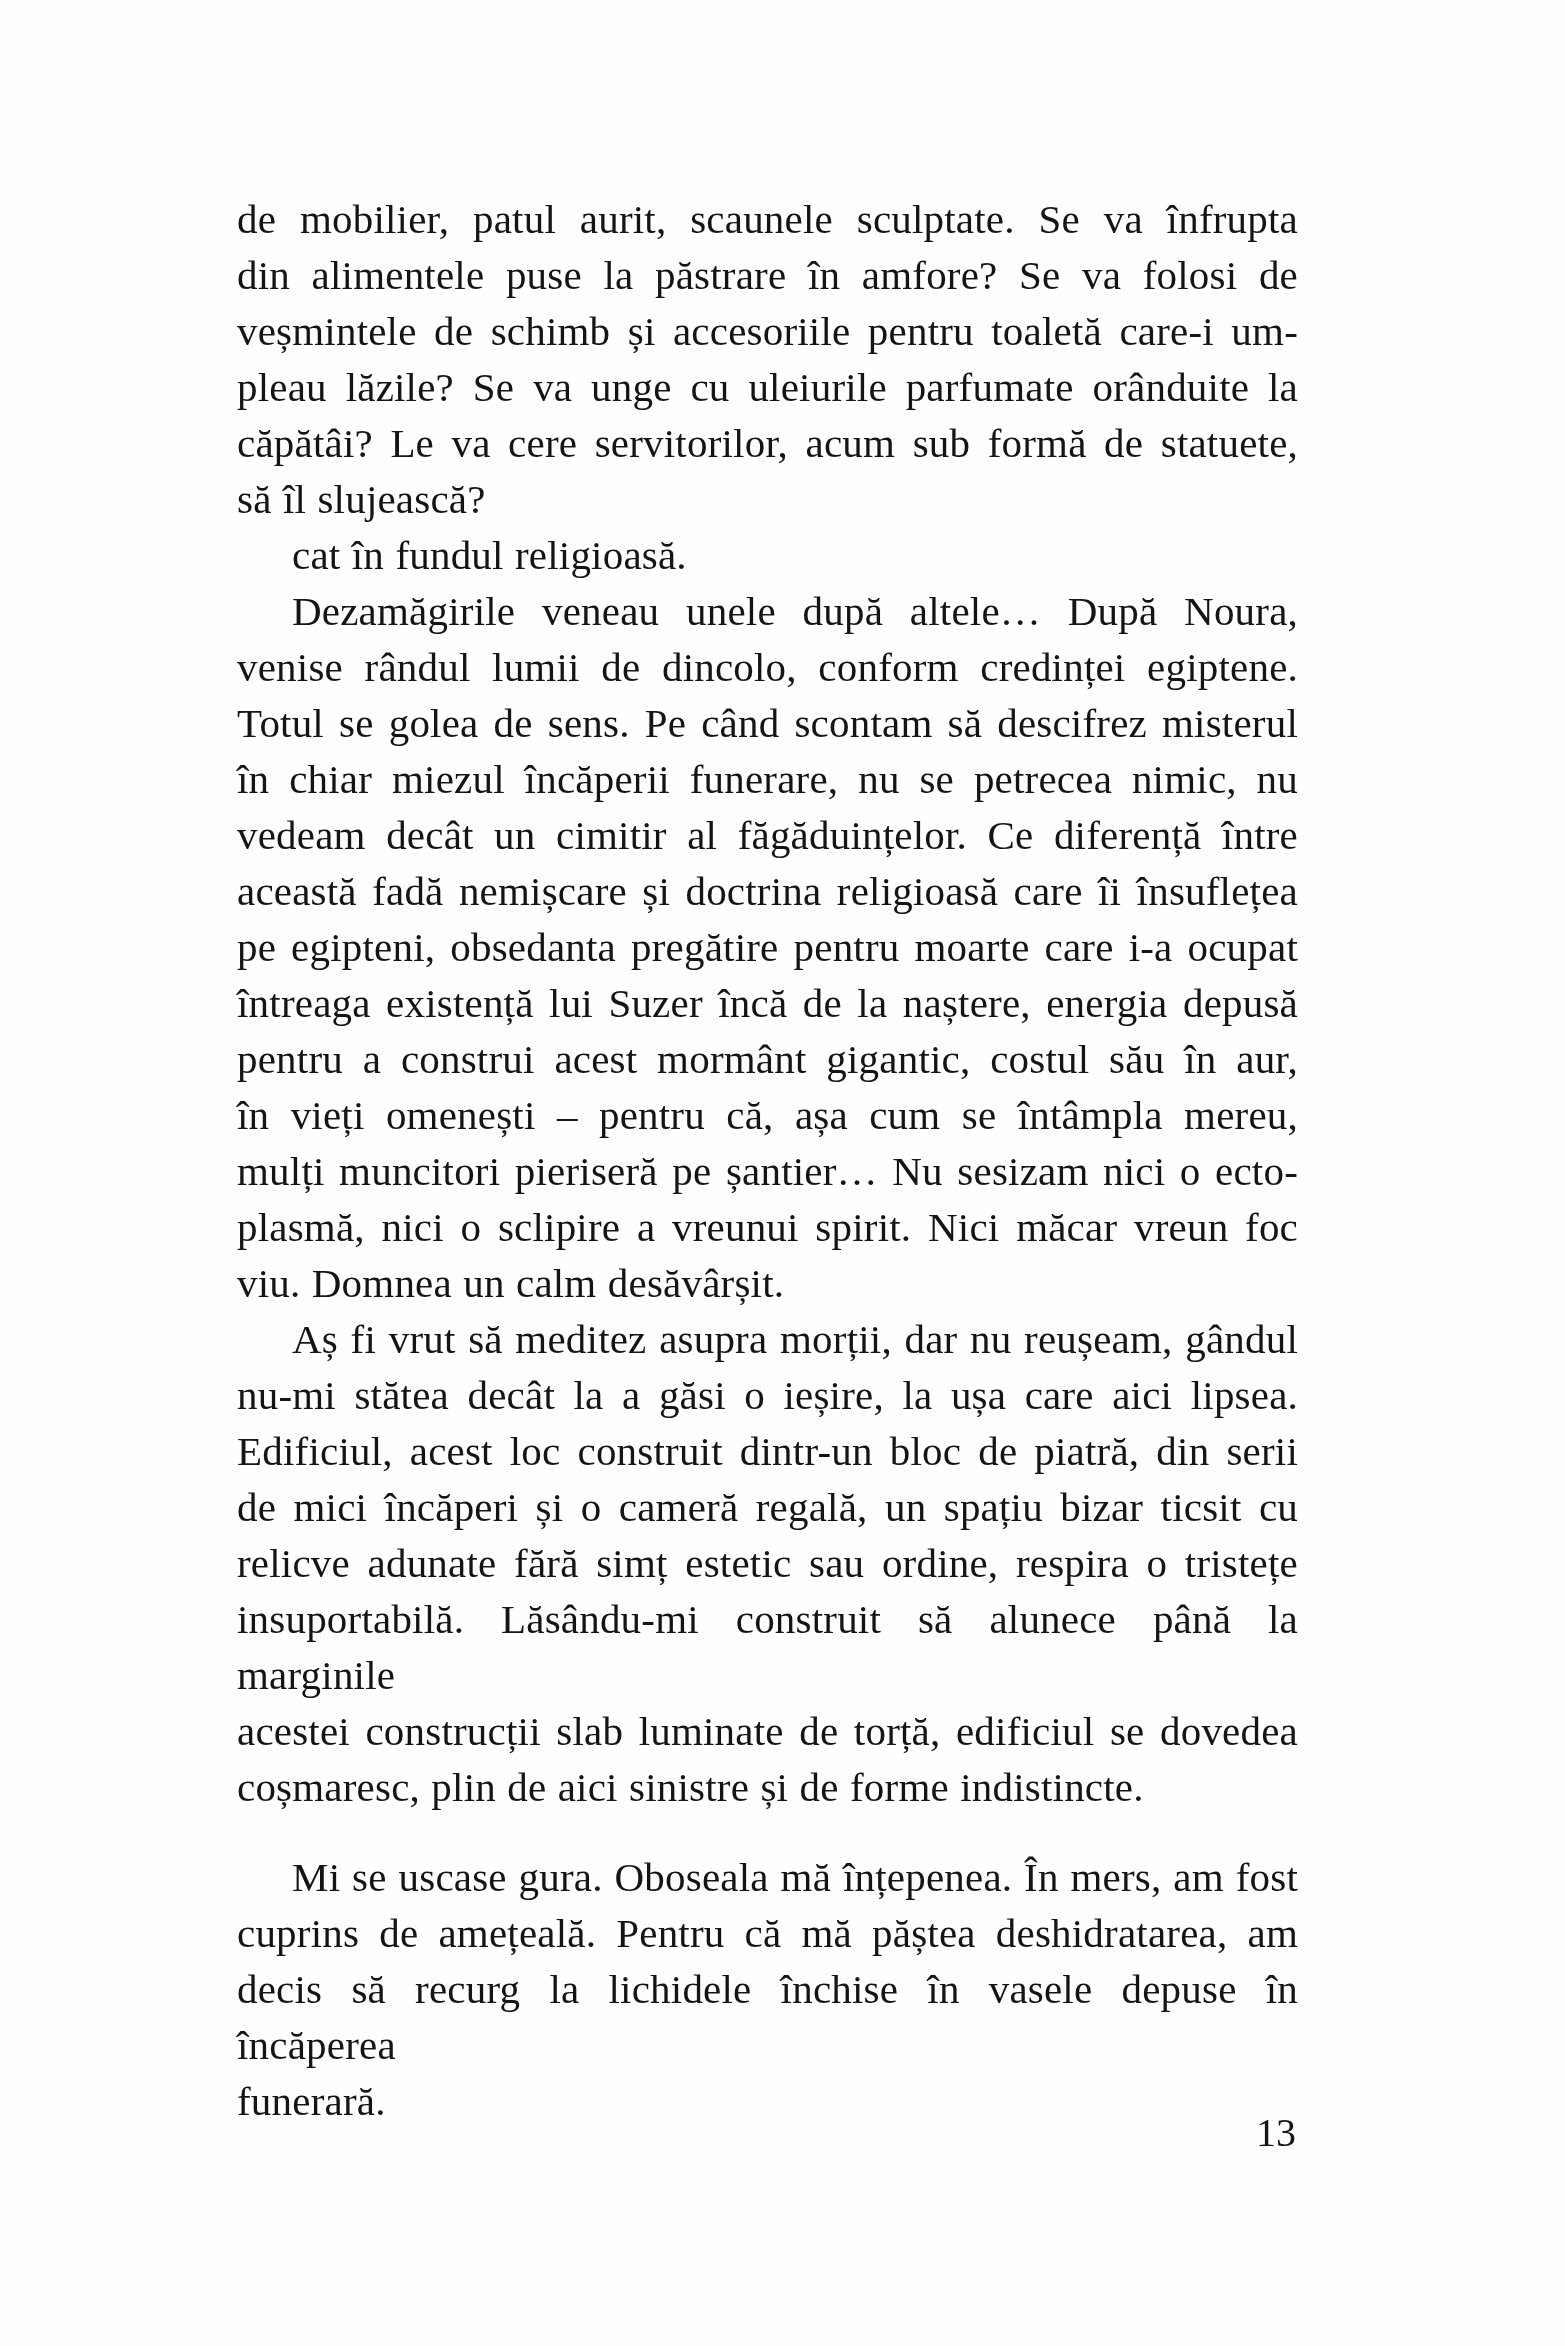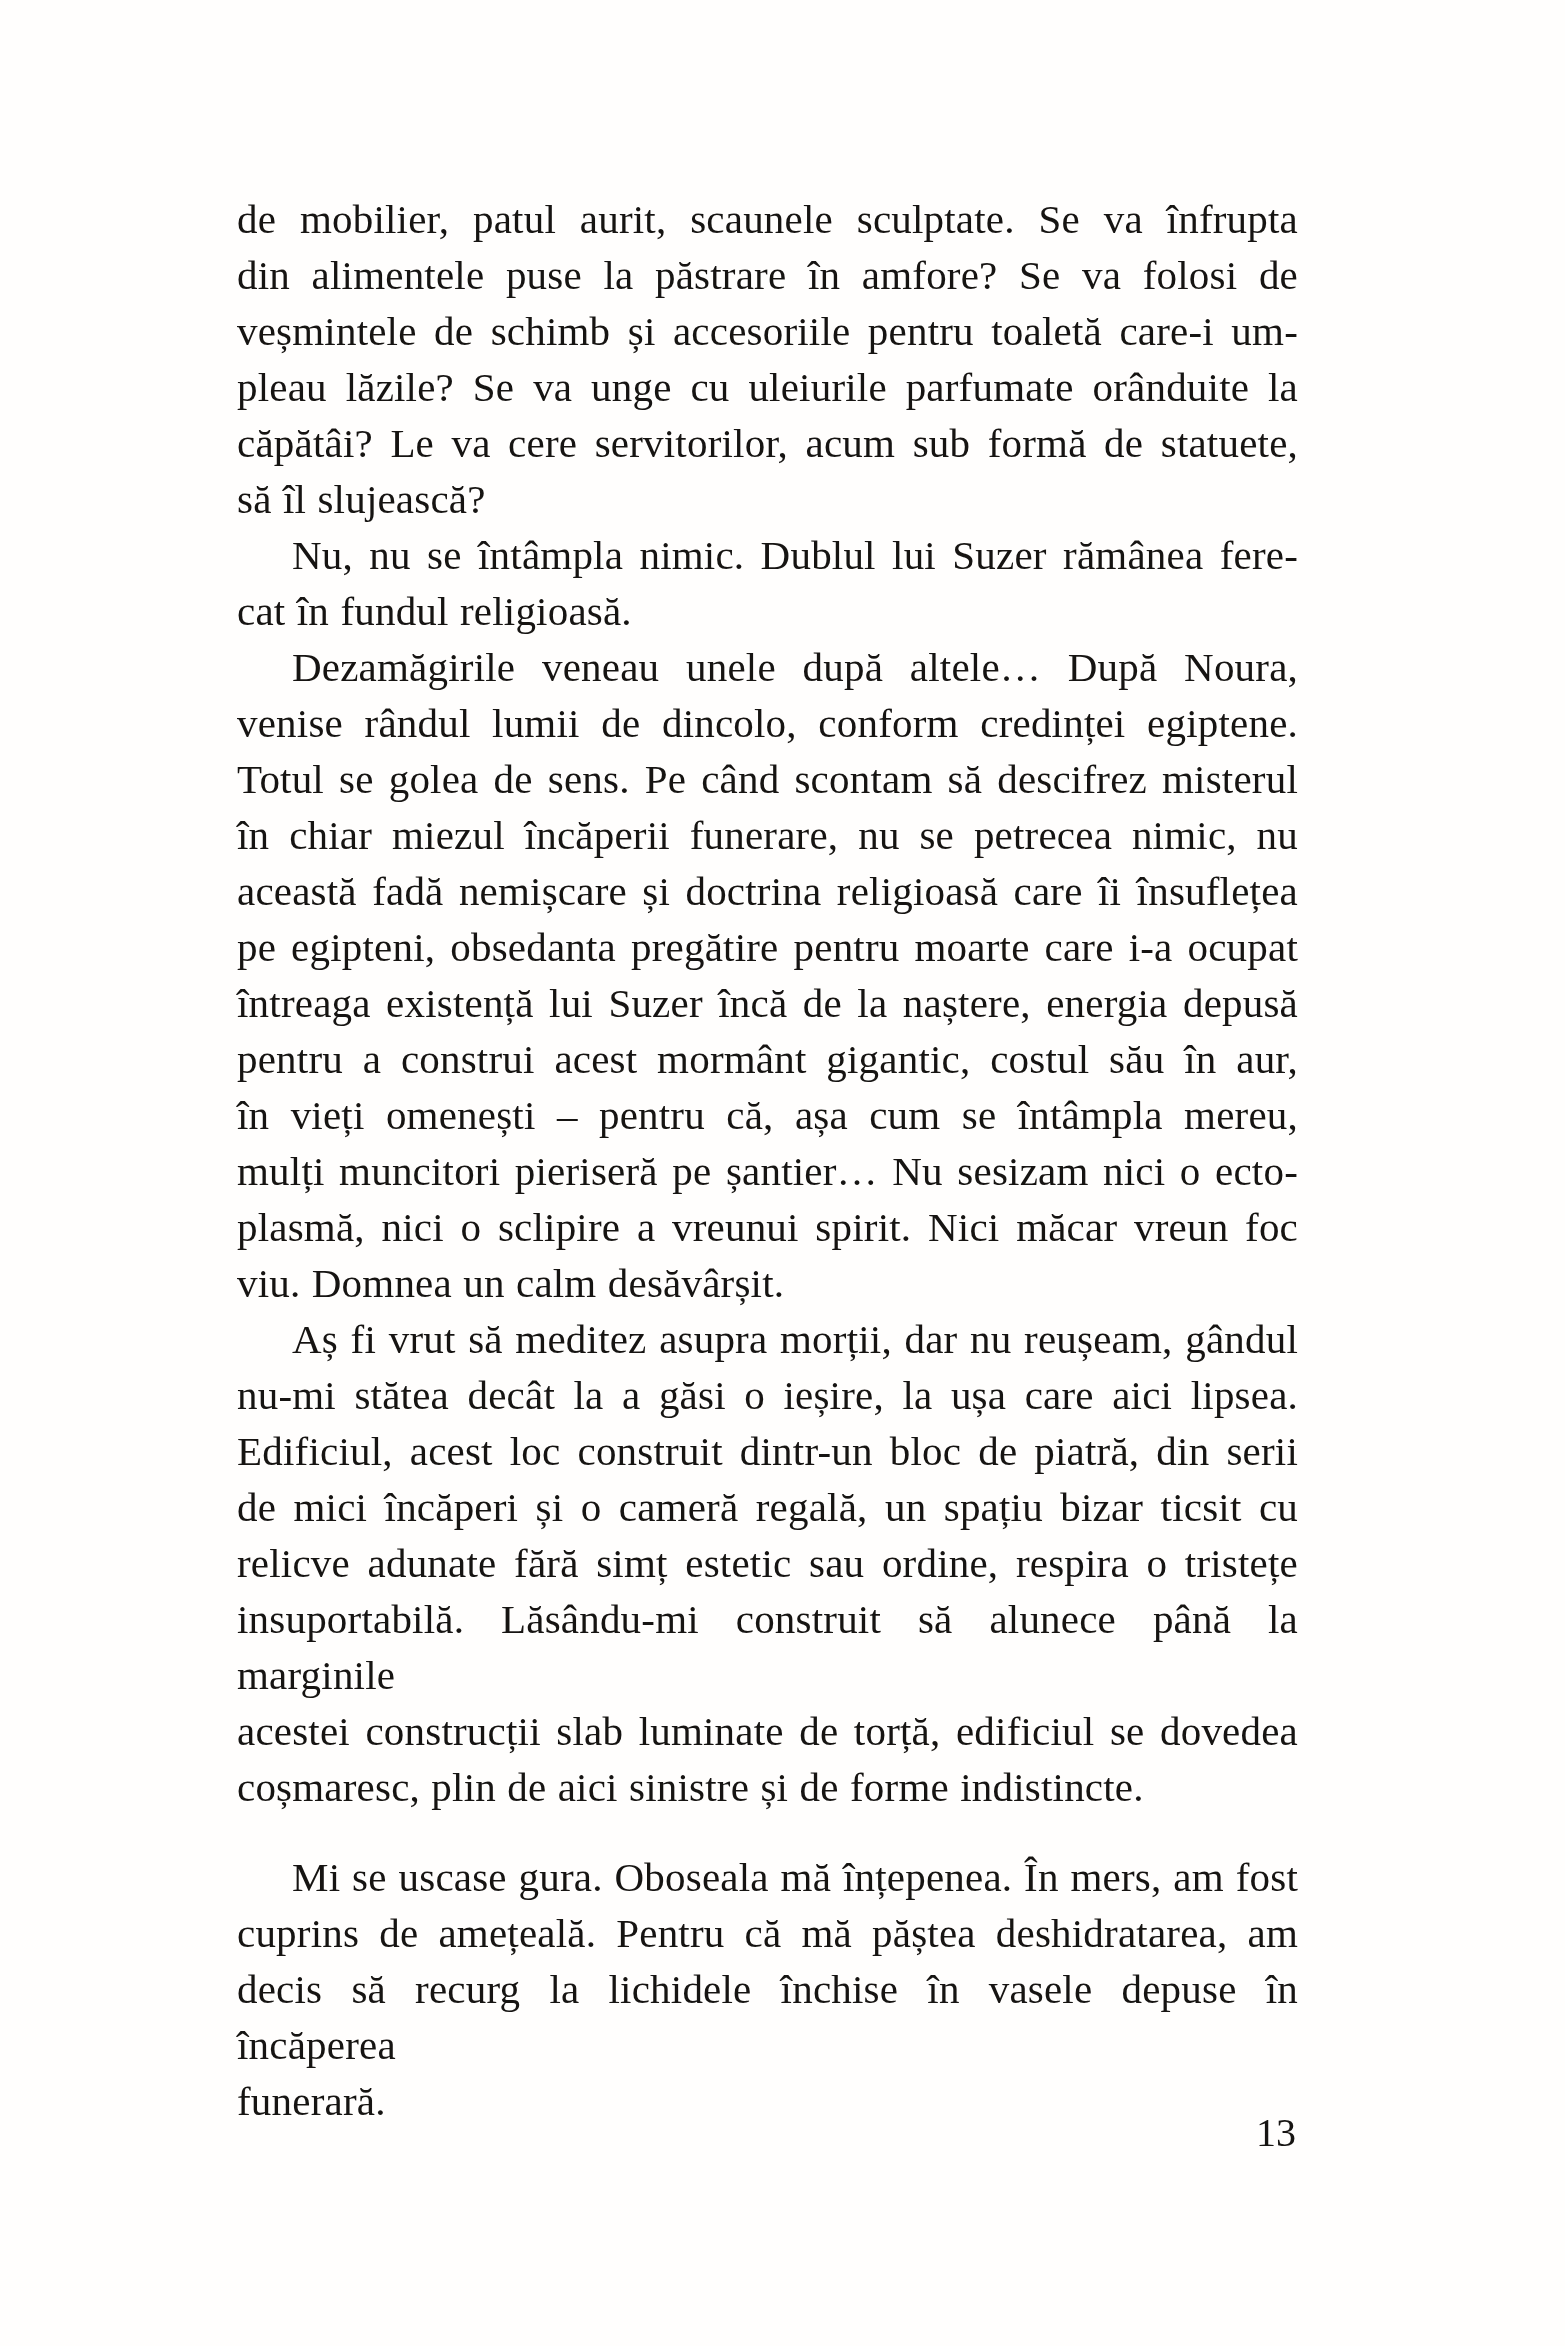--- a/index.html
+++ b/index.html
@@ -61,28 +61,28 @@
   <main class="text-block">
       <div class="para">
         <div class="line">de mobilier, patul aurit, scaunele sculptate. Se va înfrupta</div>
         <div class="line">din alimentele puse la păstrare în amfore? Se va folosi de</div>
         <div class="line">veșmintele de schimb și accesoriile pentru toaletă care-i um-</div>
         <div class="line">pleau lăzile? Se va unge cu uleiurile parfumate orânduite la</div>
         <div class="line">căpătâi? Le va cere servitorilor, acum sub formă de statuete,</div>
         <div class="line last">să îl slujească?</div>
       </div>
       <div class="para indent">
-        <div class="line">Nu, nu se întâmpla nimic. Dublul lui Suzer rămânea fere-</div>
         <div class="line last">cat în fundul religioasă.</div>
       </div>
       <div class="para indent">
         <div class="line">Dezamăgirile veneau unele după altele… După Noura,</div>
         <div class="line">venise rândul lumii de dincolo, conform credinței egiptene.</div>
         <div class="line">Totul se golea de sens. Pe când scontam să descifrez misterul</div>
         <div class="line">în chiar miezul încăperii funerare, nu se petrecea nimic, nu</div>
+        <div class="line">vedeam decât un cimitir al făgăduințelor. Ce diferență între</div>
         <div class="line">această fadă nemișcare și doctrina religioasă care îi însuflețea</div>
         <div class="line">pe egipteni, obsedanta pregătire pentru moarte care i-a ocupat</div>
         <div class="line">întreaga existență lui Suzer încă de la naștere, energia depusă</div>
         <div class="line">pentru a construi acest mormânt gigantic, costul său în aur,</div>
         <div class="line">în vieți omenești – pentru că, așa cum se întâmpla mereu,</div>
         <div class="line">mulți muncitori pieriseră pe șantier… Nu sesizam nici o ecto-</div>
         <div class="line">plasmă, nici o sclipire a vreunui spirit. Nici măcar vreun foc</div>
         <div class="line last">viu. Domnea un calm desăvârșit.</div>
       </div>
       <div class="para indent">

